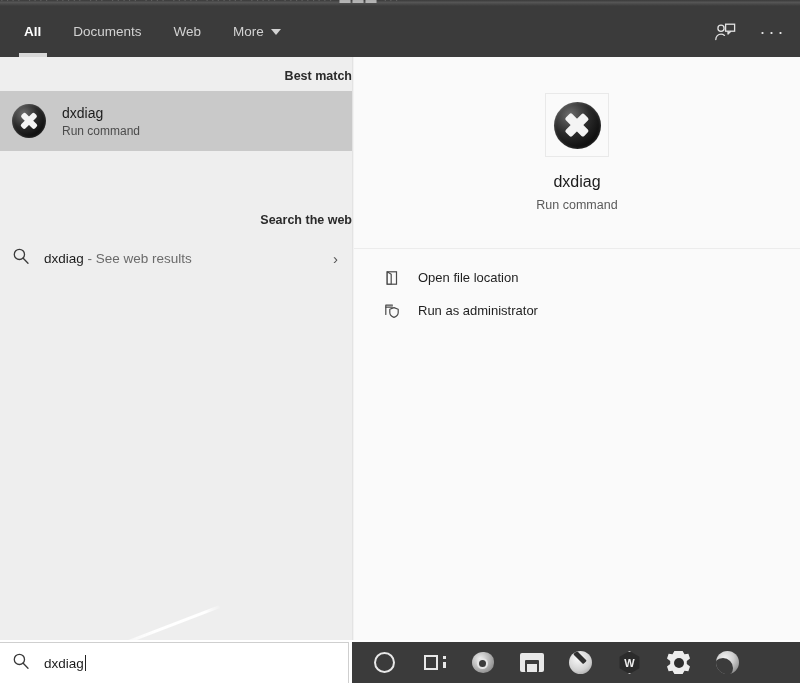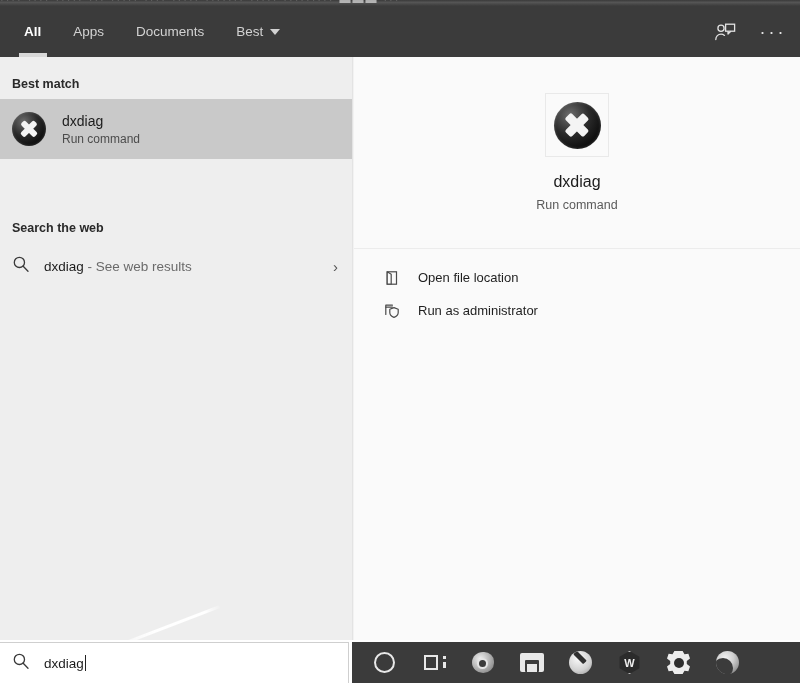--- a/index.html
+++ b/index.html
@@ -129,21 +129,22 @@
     width: 353px;
     height: 583px;
     background: #eeeeee;
     border-right: 1px solid #e3e3e3;
     box-sizing: border-box;
   }
   .section-label {
     color: #2a2a2a;
     font-size: 12.5px;
     font-weight: bold;
-    padding: 20px 0 8px 12px;
+    padding: 12px 0 8px 12px;
+    text-align: right;
   }
   .result-row {
     display: flex;
     align-items: center;
     height: 60px;
     padding-left: 12px;
     box-sizing: border-box;
     cursor: default;
   }
   .result-row.selected {
@@ -488,31 +489,31 @@
   </div>
 
   <div class="header">
     <div class="tabs">
 
       <div class="tab active">
         <span>All</span>
         <span class="tab-underline"></span>
       </div>
 
-      <div class="tab">
-        <span>Apps</span>
-      </div>
 
       <div class="tab">
         <span>Documents</span>
       </div>
 
-
       <div class="tab">
-        <span>Best</span>
+        <span>Web</span>
+      </div>
+
+      <div class="tab">
+        <span>More</span>
         <span class="caret"></span>
       </div>
     </div>
 
     <div class="header-right">
       <div class="hdr-icon">
         <svg width="22" height="20" viewBox="0 0 22 20" fill="none" aria-hidden="true">
           <circle cx="7" cy="6.3" r="3.1" stroke="#e2e2e2" stroke-width="1.3"></circle>
           <path d="M1.8 17.5c0-3.2 2.3-5.4 5.2-5.4 1.4 0 2.6.5 3.5 1.3" stroke="#e2e2e2" stroke-width="1.3" stroke-linecap="round"></path>
           <rect x="11.6" y="2.2" width="9" height="7" stroke="#e2e2e2" stroke-width="1.3"></rect>

